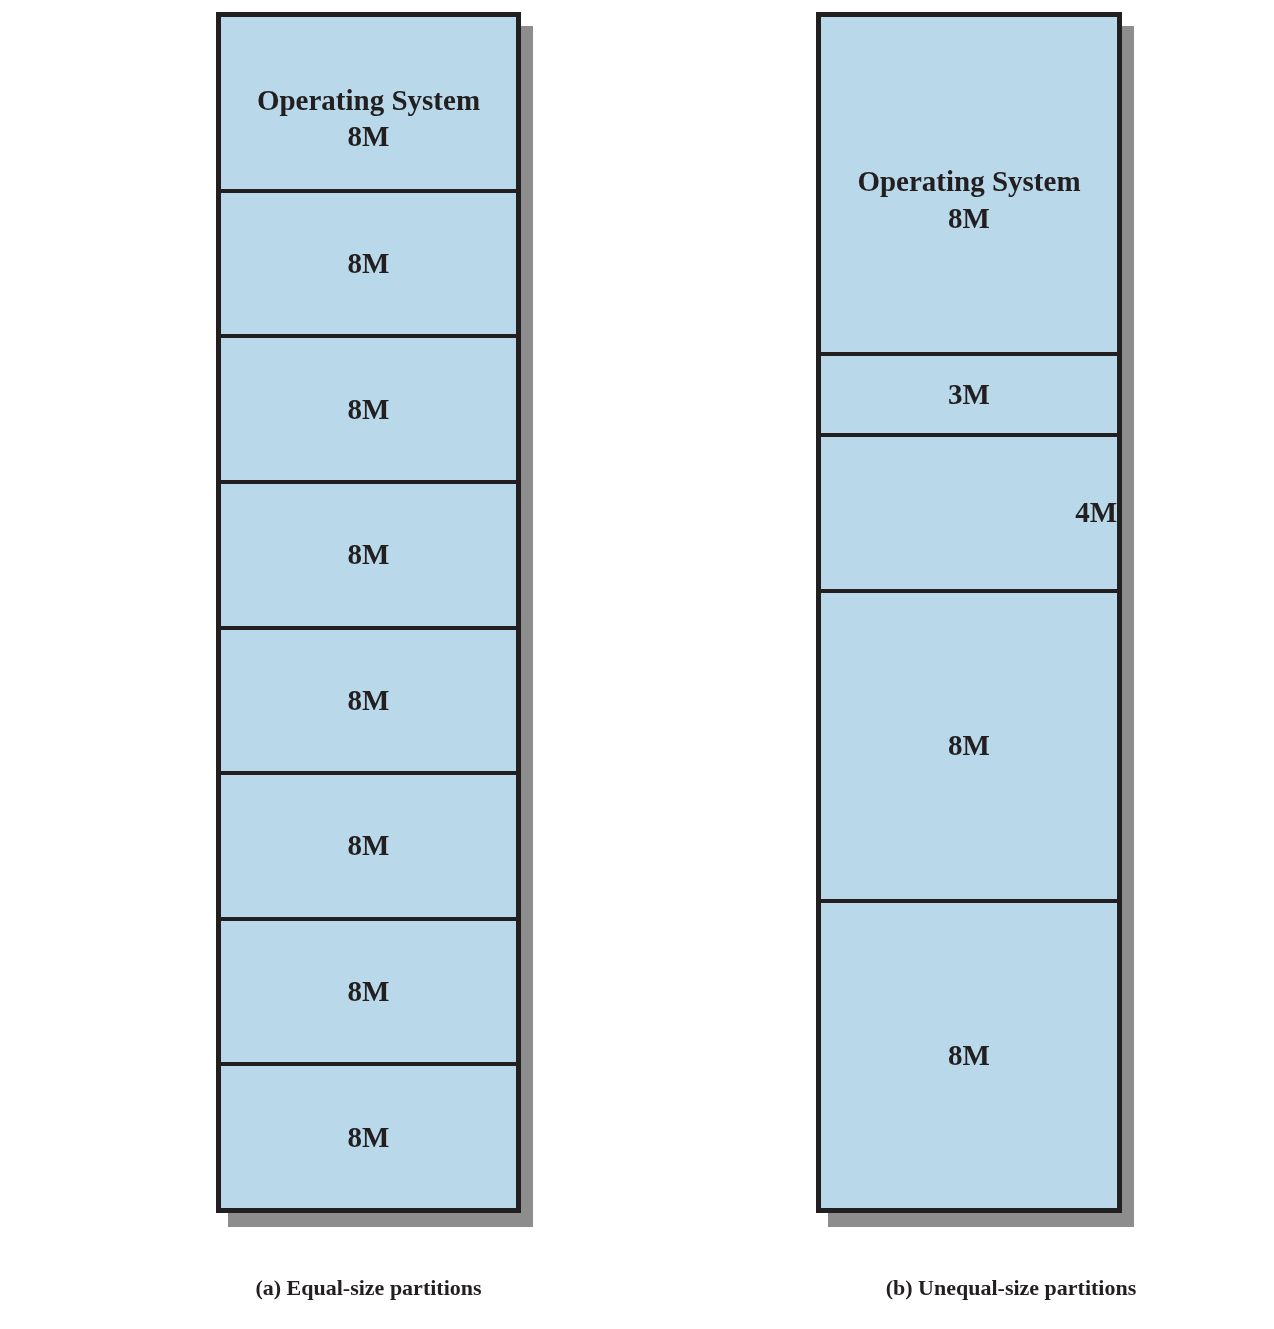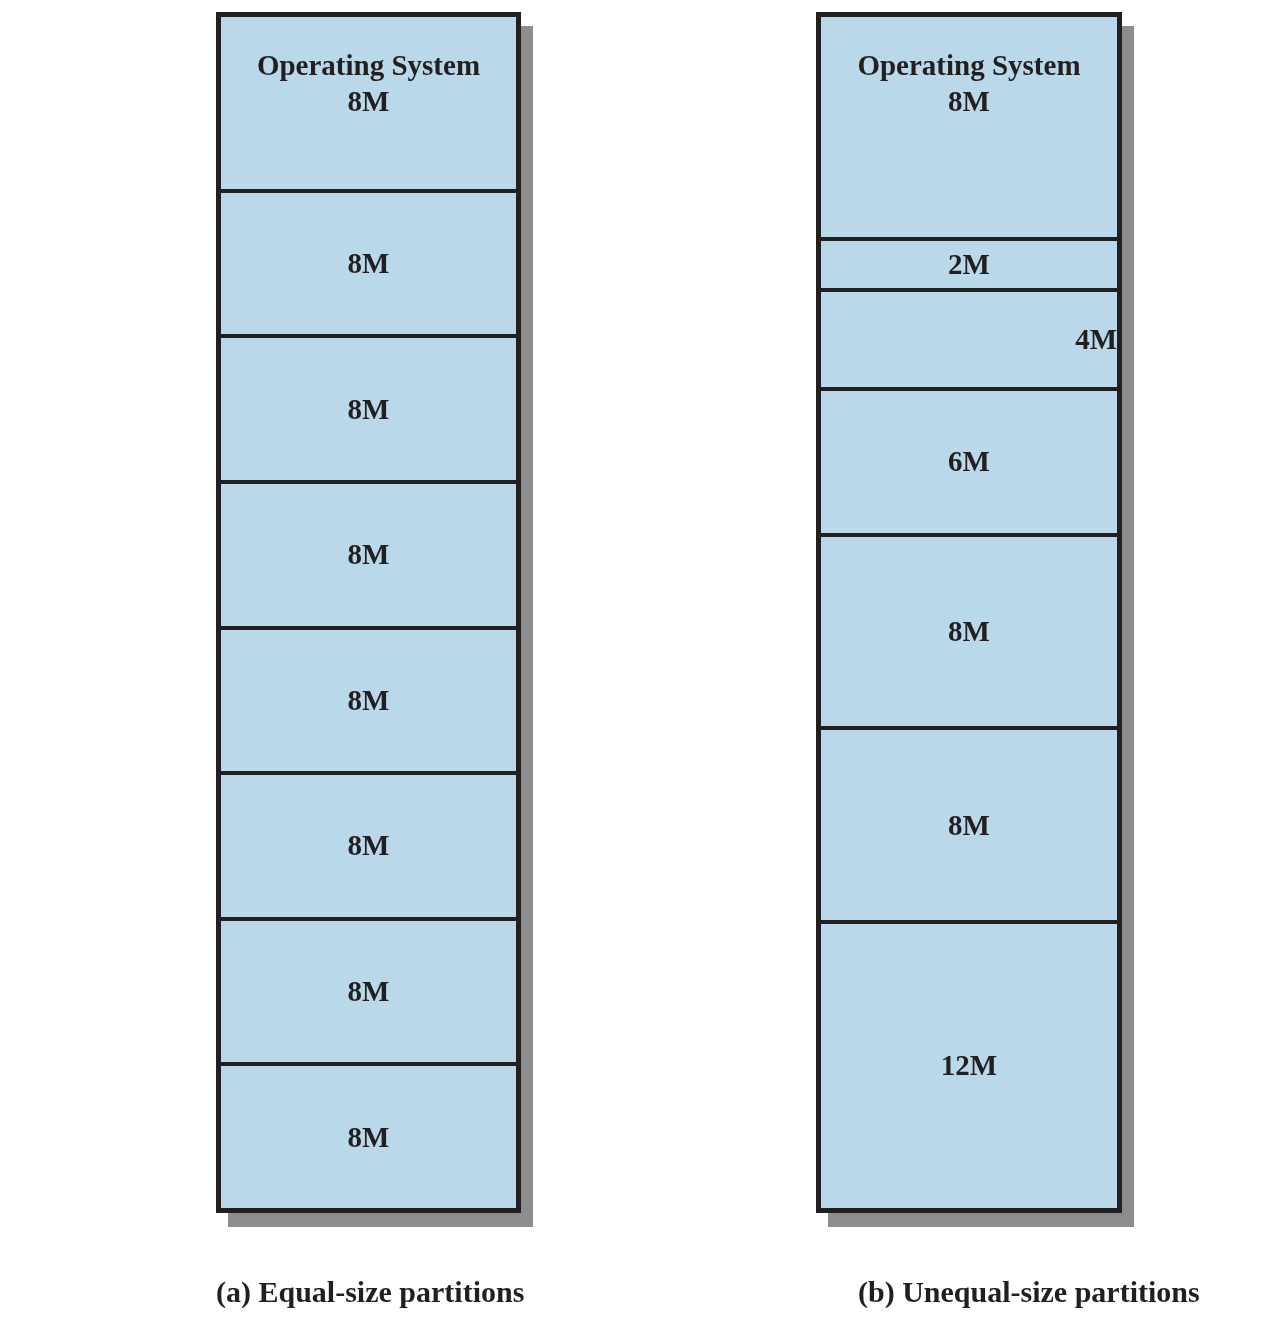--- a/index.html
+++ b/index.html
@@ -34,39 +34,39 @@
     display: flex;
     align-items: center;
     justify-content: center;
     border-top: 4px solid #231f20;
     overflow: hidden;
   }
   .box:first-child { border-top: none; }
 
   .os-box {
     flex-direction: column;
-    justify-content: flex-start;
+    justify-content: center;
     padding-top: 30px;
     line-height: 1.25;
   }
 
   .part-label, .os-line {
     font-weight: bold;
     font-size: 29px;
     color: #231f20;
     text-align: center;
     white-space: nowrap;
   }
 
   .caption {
     position: absolute;
     top: 1275px;
     text-align: center;
     font-weight: bold;
-    font-size: 30px;
+    font-size: 22px;
     color: #231f20;
     white-space: nowrap;
   }
   .caption.cap-a { left: 216px; width: 305px; }
   .caption.cap-b { left: 858px; width: 306px; }
 </style>
 </head>
 <body>
 
 <div class="stage">
@@ -98,36 +98,30 @@
         <span class="part-label">8M</span>
       </div>
     </section>
 
   <section class="memory-column col-b">
       <div class="box os-box" style="flex-grow: 8; flex-basis: 0px;">
         <div class="os-line">Operating System</div>
         <div class="os-line">8M</div>
       </div>
       <div class="box" style="flex-grow: 2; flex-basis: 0px;">
-        <span class="part-label">2M</span>
+        <span class="part-label">3M</span>
       </div>
       <div class="box" style="flex-grow: 4; flex-basis: 0px; justify-content: flex-end;">
         <span class="part-label">4M</span>
-      </div>
-      <div class="box" style="flex-grow: 6; flex-basis: 0px;">
-        <span class="part-label">6M</span>
       </div>
       <div class="box" style="flex-grow: 8; flex-basis: 0px;">
         <span class="part-label">8M</span>
       </div>
       <div class="box" style="flex-grow: 8; flex-basis: 0px;">
         <span class="part-label">8M</span>
-      </div>
-      <div class="box" style="flex-grow: 12; flex-basis: 0px;">
-        <span class="part-label">12M</span>
       </div>
     </section>
 
   <div class="caption cap-a">(a) Equal-size partitions</div>
 
   <div class="caption cap-b">(b) Unequal-size partitions</div>
 
 </div>
 
 </body></html>

